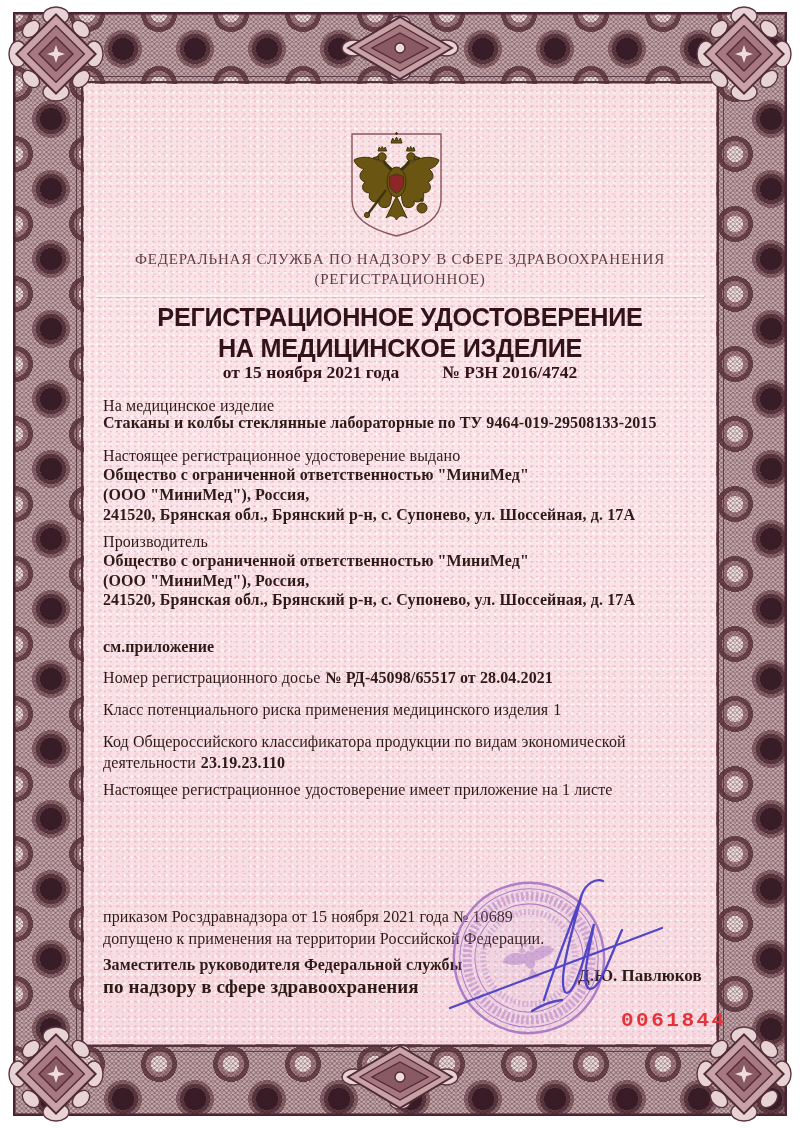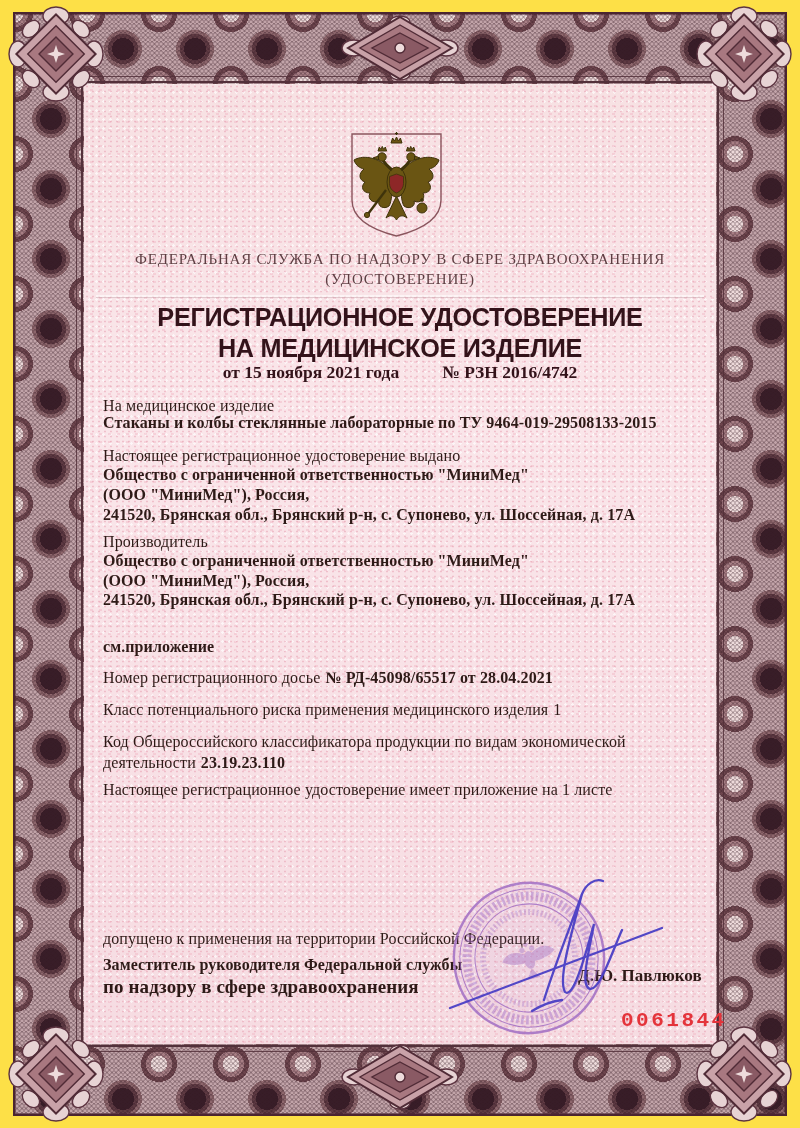--- a/index.html
+++ b/index.html
@@ -1,18 +1,18 @@
 <!DOCTYPE html>
 <html><head>
 <meta charset="utf-8">
 <style>
   html,body { margin:0; padding:0; background:#e9e7e2; }
   .page {
     position:relative; width:800px; height:1128px; margin:0 auto;
-    background:#fde047; overflow:hidden;
+    background:#ffffff; overflow:hidden;
     font-family:"Liberation Serif", serif; color:#2e1a17;
   }
   
   .band {
     position:absolute; left:13px; right:13px; top:12px; bottom:12px;
     background-color:#c1a3a8; z-index:1;
     border:2px solid #4a2531;
     box-shadow: inset 0 0 0 1px rgba(74,37,49,.55);
     background-image:
       repeating-linear-gradient(45deg, rgba(52,26,36,.22) 0 1px, rgba(0,0,0,0) 1px 3.5px),
@@ -153,21 +153,21 @@
       <path d="M40,60 L22,84" fill="none" stroke-width="2.4"></path>
       <circle cx="21" cy="85" r="2.6"></circle>
       <circle cx="76" cy="78" r="5"></circle>
       <path d="M76,72 v-4 M74,70 h4" fill="none" stroke-width="1.4"></path>
     </g>
     <path d="M50.5,44 l7,2.5 v7 c0,5 -3.5,8 -7,9.5 c-3.5,-1.5 -7,-4.5 -7,-9.5 v-7 Z" fill="#8d2727" stroke="#3f330b" stroke-width=".8"></path>
   </svg>
 
   <div class="agency">
     <div>ФЕДЕРАЛЬНАЯ СЛУЖБА ПО НАДЗОРУ В СФЕРЕ ЗДРАВООХРАНЕНИЯ</div>
-    <div>(УДОСТОВЕРЕНИЕ)</div>
+    <div>(РЕГИСТРАЦИОННОЕ)</div>
   </div>
 
   <div class="divider"></div>
 
   <div class="cert-title">
     <div>РЕГИСТРАЦИОННОЕ УДОСТОВЕРЕНИЕ</div>
     <div>НА МЕДИЦИНСКОЕ ИЗДЕЛИЕ</div>
   </div>
   <div class="dateline">
     <span>от 15 ноября 2021 года</span>
@@ -197,20 +197,21 @@
     <span>Класс потенциального риска применения медицинского изделия</span><span class="val">1</span>
   </div>
 
   <div class="line" style="top:732px">Код Общероссийского классификатора продукции по видам экономической</div>
   <div class="line" style="top:753px">
     <span>деятельности</span><span class="b val">23.19.23.110</span>
   </div>
 
   <div class="line" style="top:780px">Настоящее регистрационное удостоверение имеет приложение на 1 листе</div>
 
+  <div class="line" style="top:907px">приказом Росздравнадзора от 15 ноября 2021 года № 10689</div>
   <div class="line" style="top:929px">допущено к применения на территории Российской Федерации.</div>
   <div class="line b" style="top:955px;font-size:16px">Заместитель руководителя Федеральной службы</div>
   <div class="line b" style="top:977px;font-size:19px">по надзору в сфере здравоохранения</div>
   <div class="sig-name">Д.Ю. Павлюков</div>
 
   <svg class="stamp" viewBox="0 0 158 164">
     <g transform="rotate(-14 79 82)" stroke="#9c67c2" fill="none" opacity=".8">
       <circle cx="79" cy="82" r="75" fill="rgba(156,103,194,0.10)" stroke-width="2.4"></circle>
       <circle cx="79" cy="82" r="69" stroke-width="1"></circle>
       <circle cx="79" cy="82" r="62" stroke-width="9" stroke-dasharray="2.6 2.3" opacity=".55"></circle>

